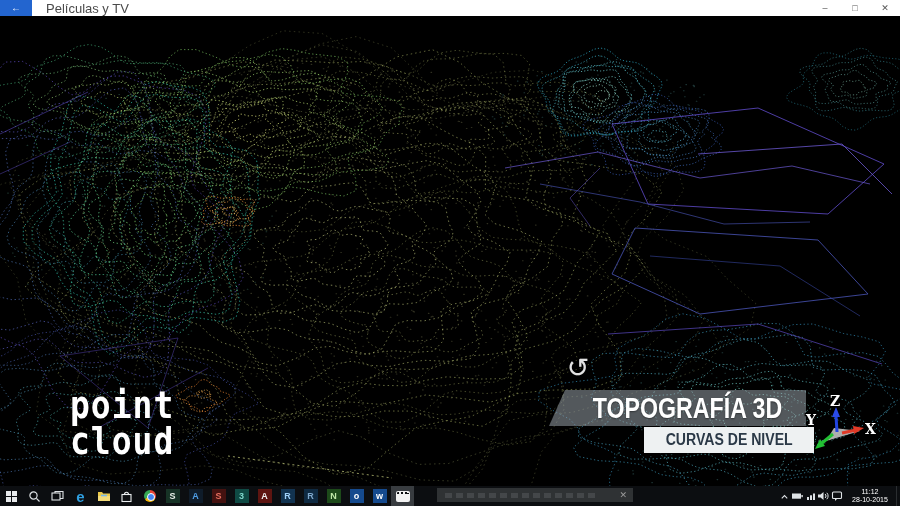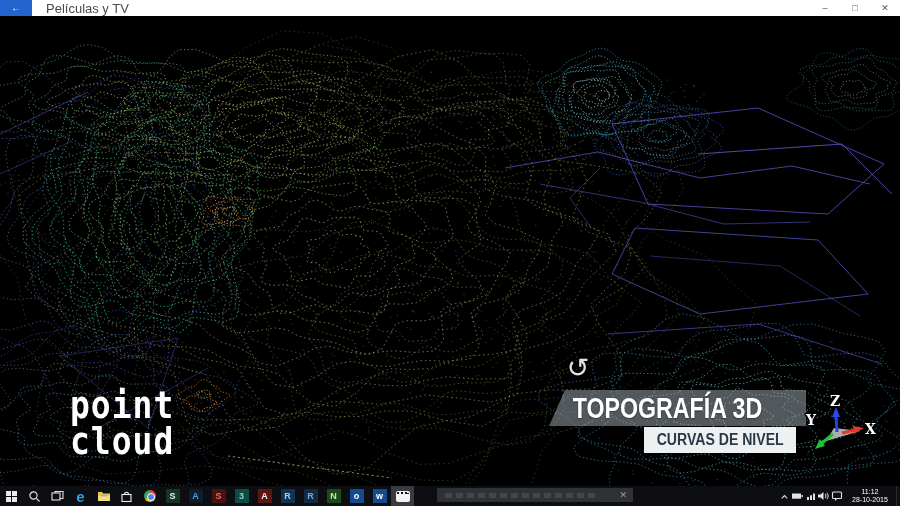--- a/index.html
+++ b/index.html
@@ -24,24 +24,24 @@
   .pclogo { position:absolute; left:70px; top:372px; color:#fff;
             font-family:"DejaVu Sans Mono", monospace; font-weight:bold;
             font-size:33px; line-height:32px; letter-spacing:1px;
             transform:scale(1,1.12); transform-origin:left top; }
   .rotateic { position:absolute; left:562px; top:336px; width:32px; height:32px;
               color:#e2e2e2; font-size:27px; line-height:32px; text-align:center;
               text-shadow:0 0 2px #000; }
   .band { position:absolute; left:549px; top:374px; width:257px; height:36px;
           background:rgba(165,176,184,0.50);
           clip-path:polygon(16px 0,100% 0,100% 100%,0 100%);
-          display:flex; align-items:center; justify-content:flex-start; }
+          display:flex; align-items:center; justify-content:flex-end; }
   .band span { color:#fff; font-weight:bold; font-size:29px; letter-spacing:0px;
                transform:scaleX(.8); white-space:nowrap; text-shadow:0 1px 2px rgba(0,0,0,.4); }
-  .subband { position:absolute; left:644px; top:411px; width:152px; height:26px;
+  .subband { position:absolute; left:644px; top:411px; width:170px; height:26px;
              background:#eef1f2; display:flex; align-items:center; justify-content:center; }
   .subband span { color:#2b3947; font-weight:bold; font-size:16px;
                   transform:scaleX(.88); white-space:nowrap; }
   .axis { position:absolute; left:800px; top:378px; width:78px; height:70px; }
   .axis text { font-family:"DejaVu Serif", serif; font-weight:bold; font-size:14px;
                fill:#fff; stroke:#000; stroke-width:2.5px; paint-order:stroke; }
 
   
   .taskbar { position:absolute; left:0; top:486px; width:900px; height:20px;
              background:#0c0e11; display:flex; align-items:center; }

